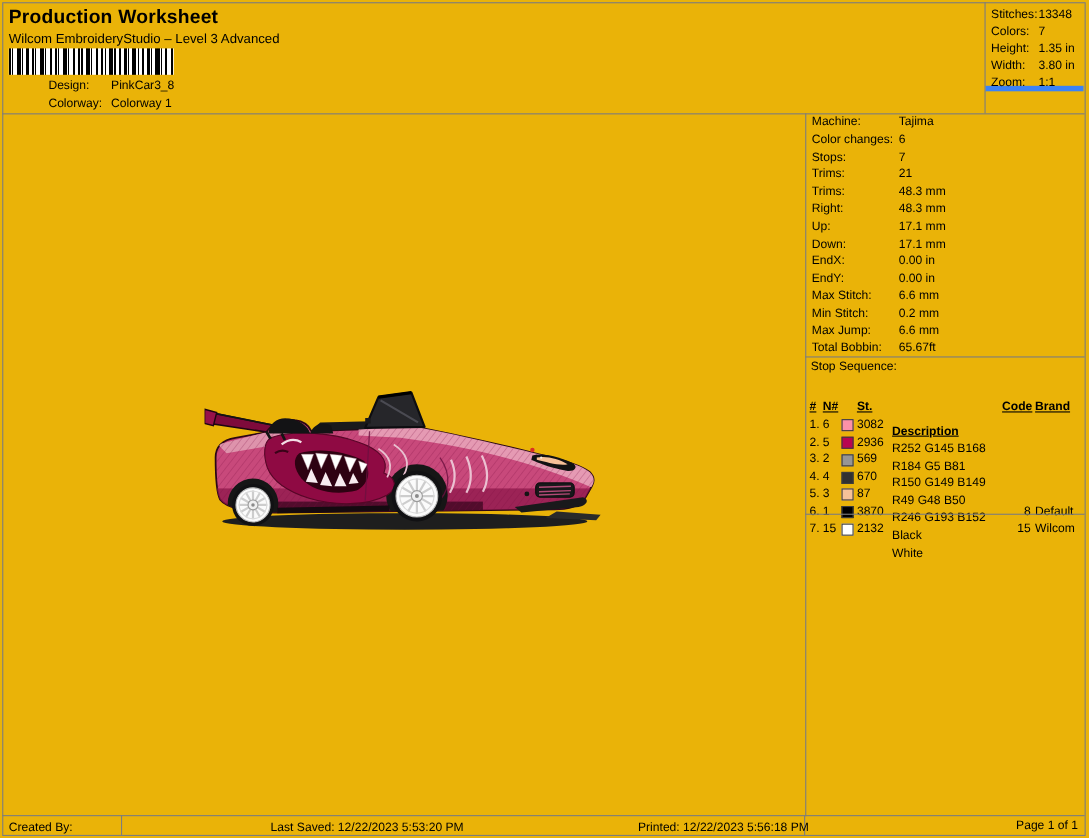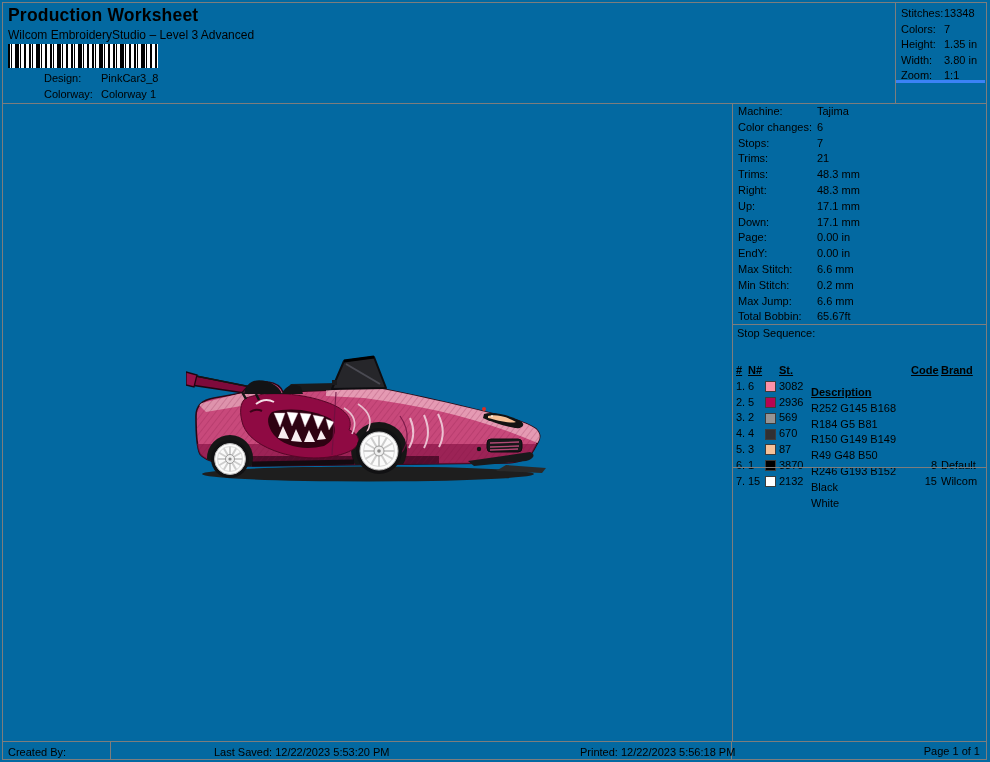--- a/index.html
+++ b/index.html
@@ -1,17 +1,17 @@
 <!DOCTYPE html>
 <html><head>
 <meta charset="utf-8">
 <style>
   html,body{margin:0;padding:0;background:#fff;}
   .page{
-    position:relative;width:990px;height:762px;background:#0369a1;
+    position:relative;width:990px;height:762px;background:#eab308;
     font-family:"Liberation Sans", sans-serif;color:#000;overflow:hidden;
     font-size:11px;
   }
   .frame{position:absolute;left:2px;top:2px;width:983px;height:756px;border:1px solid #7d7d7d;pointer-events:none;}
   .hline,.vline{position:absolute;background:#7d7d7d;}
 
   
   .title{position:absolute;left:8px;top:5px;font-size:17.5px;font-weight:bold;letter-spacing:.2px;}
   .subtitle{position:absolute;left:8px;top:28px;font-size:12px;}
   .barcode{
@@ -20,21 +20,21 @@
       #000 0px,#000 2px,#fff 2px,#fff 3px,
       #000 3px,#000 4px,#fff 4px,#fff 7px,
       #000 7px,#000 11px,#fff 11px,#fff 12px,
       #000 12px,#000 13px,#fff 13px,#fff 16px,
       #000 16px,#000 18px,#fff 18px,#fff 21px);
   }
   .kvrow{position:absolute;left:8px;height:14px;line-height:14px;margin-left:36px;}
   .kvrow .k{display:inline-block;width:57px;}
 
   
-  .summary{position:absolute;left:896px;top:2px;width:89px;height:81px;border-bottom:3px solid #3b82f6;padding:4px 0 0 5px;box-sizing:border-box;}
+  .summary{position:absolute;left:896px;top:2px;width:89px;height:81px;border-bottom:5px solid #3b82f6;padding:4px 0 0 5px;box-sizing:border-box;}
   .summary .row{line-height:15.5px;height:15.5px;white-space:nowrap;}
   .summary .k{display:inline-block;width:43px;}
 
   
   .mlist{position:absolute;left:733px;top:104px;width:251px;}
   .mlist .row{line-height:15.8px;height:15.8px;padding-left:5px;white-space:nowrap;}
   .mlist .k{display:inline-block;width:79px;}
   .stopseq-label{position:absolute;left:733px;top:325px;width:251px;line-height:16px;padding-left:4px;}
   .stoptable{position:absolute;left:732px;top:341px;width:253px;}
   .strow{display:grid;grid-template-columns:16px 15px 16px 27px 1fr 26px 48px;height:15.8px;line-height:15.8px;align-items:center;}
@@ -85,21 +85,21 @@
 
   <div class="mlist">
     <div class="row"><span class="k">Machine:</span><span>Tajima</span></div>
     <div class="row"><span class="k">Color changes:</span><span>6</span></div>
     <div class="row"><span class="k">Stops:</span><span>7</span></div>
     <div class="row"><span class="k">Trims:</span><span>21</span></div>
     <div class="row"><span class="k">Trims:</span><span>48.3 mm</span></div>
     <div class="row"><span class="k">Right:</span><span>48.3 mm</span></div>
     <div class="row"><span class="k">Up:</span><span>17.1 mm</span></div>
     <div class="row"><span class="k">Down:</span><span>17.1 mm</span></div>
-    <div class="row"><span class="k">Page:</span><span>0.00 in</span></div>
+    <div class="row"><span class="k">EndX:</span><span>0.00 in</span></div>
     <div class="row"><span class="k">EndY:</span><span>0.00 in</span></div>
     <div class="row"><span class="k">Max Stitch:</span><span>6.6 mm</span></div>
     <div class="row"><span class="k">Min Stitch:</span><span>0.2 mm</span></div>
     <div class="row"><span class="k">Max Jump:</span><span>6.6 mm</span></div>
     <div class="row"><span class="k">Total Bobbin:</span><span>65.67ft</span></div>
   </div>
 
   <div class="hline" style="left:732px;top:324px;width:254px;height:1px;"></div>
   <div class="stopseq-label">Stop Sequence:</div>
 
@@ -308,17 +308,17 @@
         <circle cx="193" cy="99" r="5" fill="#EFEFEF" stroke="#9A9A9A"></circle>
         <circle cx="193" cy="99" r="1.8" fill="#8A8A8A"></circle>
       </g>
     </svg>
   </div>
 
   <div class="hline" style="left:2px;top:741px;width:984px;height:1px;"></div>
   <div class="vline" style="left:110px;top:741px;width:1px;height:19px;"></div>
   <div class="vline" style="left:731px;top:741px;width:1px;height:19px;"></div>
   <div class="ftext" style="left:8px;">Created By:</div>
-  <div class="ftext" style="left:214px;">Last Saved: 12/22/2023 5:53:20 PM</div>
+  <div class="ftext" style="left:246px;">Last Saved: 12/22/2023 5:53:20 PM</div>
   <div class="ftext" style="left:580px;">Printed: 12/22/2023 5:56:18 PM</div>
   <div class="fpage">Page 1 of 1</div>
 
 </div>
 
 </body></html>

